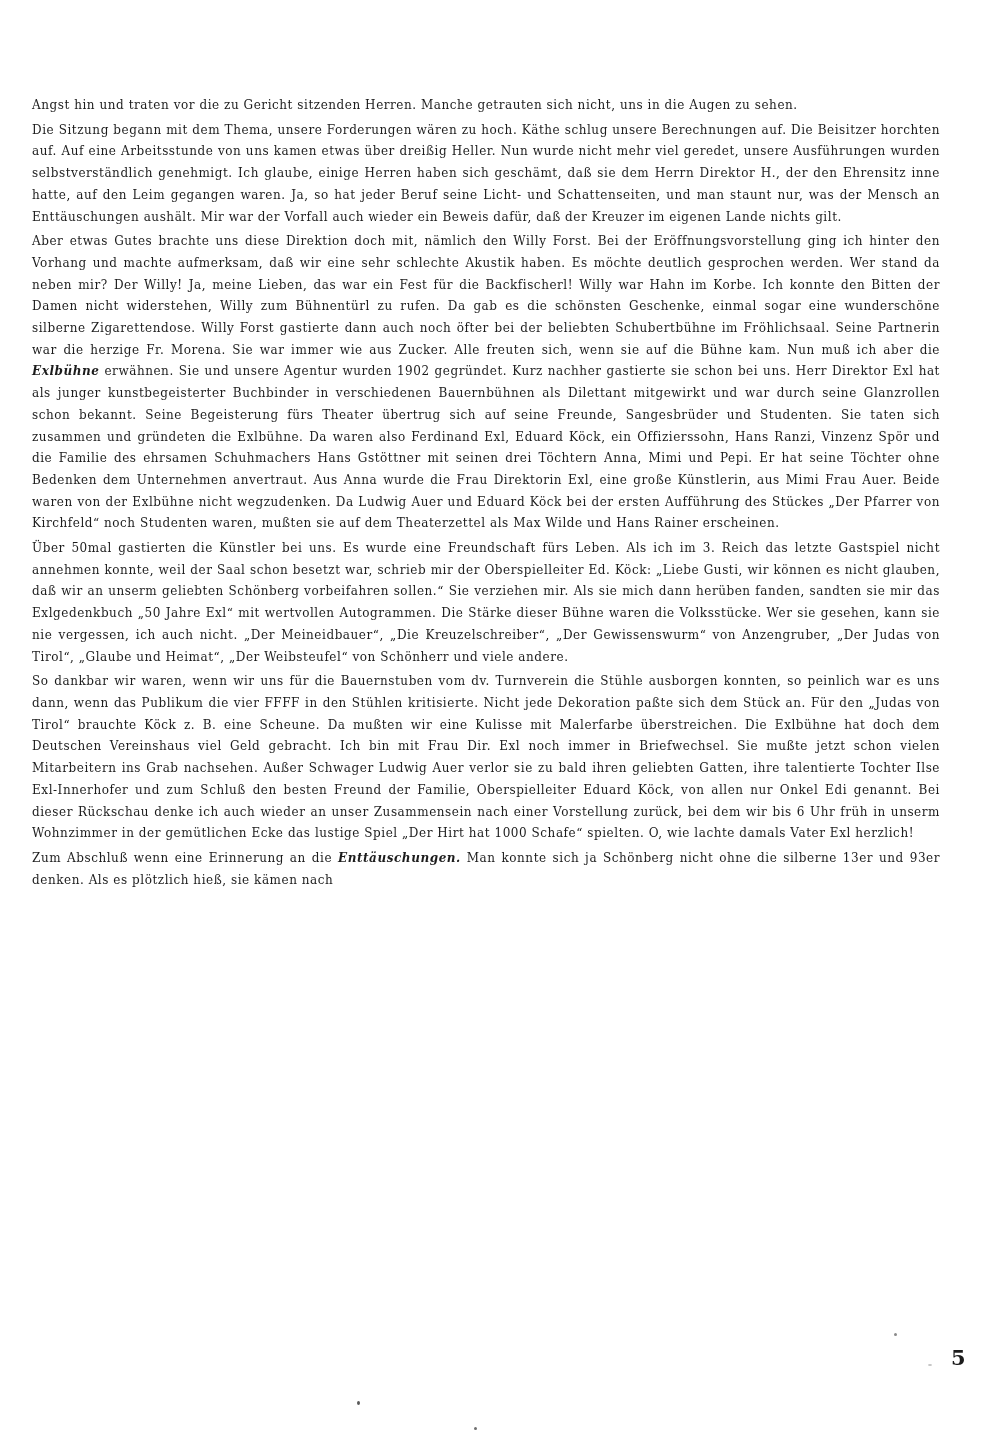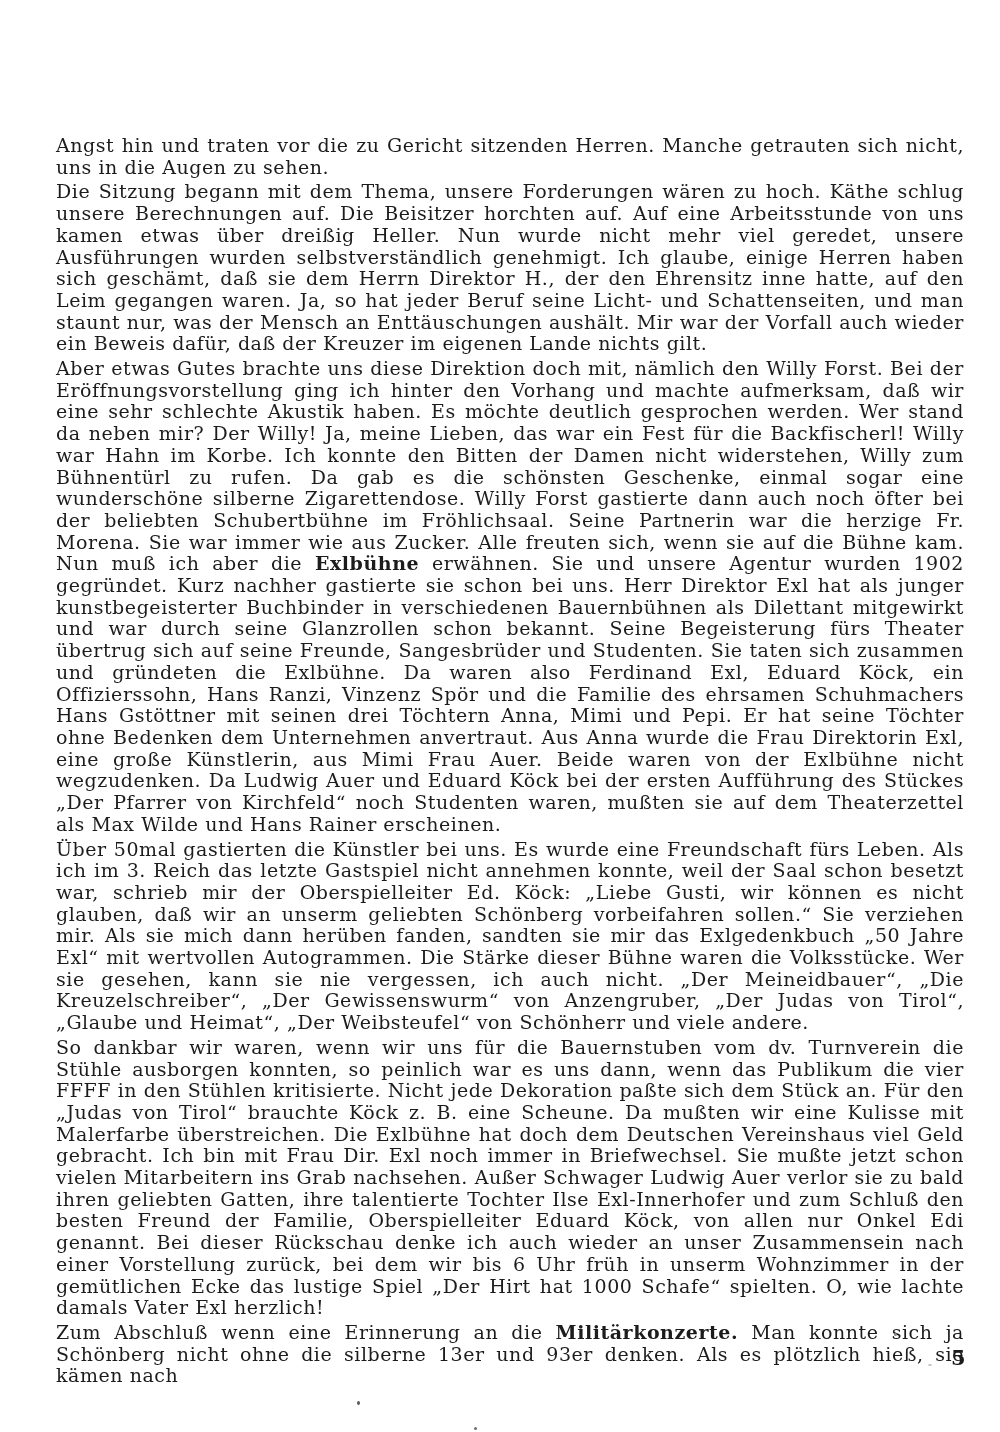--- a/index.html
+++ b/index.html
@@ -11,40 +11,40 @@
     position: relative;
     width: 1000px;
     height: 1432px;
     background: #ffffff;
     overflow: hidden;
     font-family: "DejaVu Serif", "Liberation Serif", serif;
     color: #1c1c1c;
   }
   .text-block {
     position: absolute;
-    left: 56px;
+    left: 32px;
     top: 95px;
     width: 908px;
-    font-size: 19px;
+    font-size: 12px;
     line-height: 21.7px;
     letter-spacing: 0.55px;
     text-align: justify;
     hyphens: auto;
-    margin-top: 40px;
     -webkit-hyphens: auto;
   }
   .text-block p {
     margin: 0;
     padding: 0;
   }
   .text-block p + p {
     margin-top: 3px;
   }
   .text-block .b {
     font-weight: bold;
+    font-style: italic;
   }
   .page-number {
     position: absolute;
     left: 951px;
     top: 1345px;
     width: 30px;
     font-size: 21px;
     font-weight: bold;
     color: #1c1c1c;
     text-align: left;
@@ -61,20 +61,20 @@
 </head>
 <body>
 
 <div class="page">
   <div class="text-block">
       <p><span>Angst hin und traten vor die zu Gericht sitzenden Herren. Manche getrauten sich nicht, uns in die Augen zu sehen.</span></p>
       <p><span>Die Sitzung begann mit dem Thema, unsere Forderungen wären zu hoch. Käthe schlug unsere Berechnungen auf. Die Beisitzer horchten auf. Auf eine Arbeitsstunde von uns kamen etwas über dreißig Heller. Nun wurde nicht mehr viel geredet, unsere Ausführungen wurden selbstverständlich genehmigt. Ich glaube, einige Herren haben sich geschämt, daß sie dem Herrn Direktor H., der den Ehrensitz inne hatte, auf den Leim gegangen waren. Ja, so hat jeder Beruf seine Licht- und Schattenseiten, und man staunt nur, was der Mensch an Enttäuschungen aushält. Mir war der Vorfall auch wieder ein Beweis dafür, daß der Kreuzer im eigenen Lande nichts gilt.</span></p>
       <p><span>Aber etwas Gutes brachte uns diese Direktion doch mit, nämlich den Willy Forst. Bei der Eröffnungsvorstellung ging ich hinter den Vorhang und machte aufmerksam, daß wir eine sehr schlechte Akustik haben. Es möchte deutlich gesprochen werden. Wer stand da neben mir? Der Willy! Ja, meine Lieben, das war ein Fest für die Backfischerl! Willy war Hahn im Korbe. Ich konnte den Bitten der Damen nicht widerstehen, Willy zum Bühnentürl zu rufen. Da gab es die schönsten Geschenke, einmal sogar eine wunderschöne silberne Zigarettendose. Willy Forst gastierte dann auch noch öfter bei der beliebten Schubertbühne im Fröhlichsaal. Seine Partnerin war die herzige Fr. Morena. Sie war immer wie aus Zucker. Alle freuten sich, wenn sie auf die Bühne kam. Nun muß ich aber die </span><span class="b">Exlbühne</span><span> erwähnen. Sie und unsere Agentur wurden 1902 gegründet. Kurz nachher gastierte sie schon bei uns. Herr Direktor Exl hat als junger kunstbegeisterter Buchbinder in verschiedenen Bauernbühnen als Dilettant mitgewirkt und war durch seine Glanzrollen schon bekannt. Seine Begeisterung fürs Theater übertrug sich auf seine Freunde, Sangesbrüder und Studenten. Sie taten sich zusammen und gründeten die Exlbühne. Da waren also Ferdinand Exl, Eduard Köck, ein Offizierssohn, Hans Ranzi, Vinzenz Spör und die Familie des ehrsamen Schuhmachers Hans Gstöttner mit seinen drei Töchtern Anna, Mimi und Pepi. Er hat seine Töchter ohne Bedenken dem Unternehmen anvertraut. Aus Anna wurde die Frau Direktorin Exl, eine große Künstlerin, aus Mimi Frau Auer. Beide waren von der Exlbühne nicht wegzudenken. Da Ludwig Auer und Eduard Köck bei der ersten Aufführung des Stückes „Der Pfarrer von Kirchfeld“ noch Studenten waren, mußten sie auf dem Theaterzettel als Max Wilde und Hans Rainer erscheinen.</span></p>
       <p><span>Über 50mal gastierten die Künstler bei uns. Es wurde eine Freundschaft fürs Leben. Als ich im 3. Reich das letzte Gastspiel nicht annehmen konnte, weil der Saal schon besetzt war, schrieb mir der Oberspielleiter Ed. Köck: „Liebe Gusti, wir können es nicht glauben, daß wir an unserm geliebten Schönberg vorbeifahren sollen.“ Sie verziehen mir. Als sie mich dann herüben fanden, sandten sie mir das Exlgedenkbuch „50 Jahre Exl“ mit wertvollen Autogrammen. Die Stärke dieser Bühne waren die Volksstücke. Wer sie gesehen, kann sie nie vergessen, ich auch nicht. „Der Meineidbauer“, „Die Kreuzelschreiber“, „Der Gewissenswurm“ von Anzengruber, „Der Judas von Tirol“, „Glaube und Heimat“, „Der Weibsteufel“ von Schönherr und viele andere.</span></p>
       <p><span>So dankbar wir waren, wenn wir uns für die Bauernstuben vom dv. Turnverein die Stühle ausborgen konnten, so peinlich war es uns dann, wenn das Publikum die vier FFFF in den Stühlen kritisierte. Nicht jede Dekoration paßte sich dem Stück an. Für den „Judas von Tirol“ brauchte Köck z. B. eine Scheune. Da mußten wir eine Kulisse mit Malerfarbe überstreichen. Die Exlbühne hat doch dem Deutschen Vereinshaus viel Geld gebracht. Ich bin mit Frau Dir. Exl noch immer in Briefwechsel. Sie mußte jetzt schon vielen Mitarbeitern ins Grab nachsehen. Außer Schwager Ludwig Auer verlor sie zu bald ihren geliebten Gatten, ihre talentierte Tochter Ilse Exl-Innerhofer und zum Schluß den besten Freund der Familie, Oberspielleiter Eduard Köck, von allen nur Onkel Edi genannt. Bei dieser Rückschau denke ich auch wieder an unser Zusammensein nach einer Vorstellung zurück, bei dem wir bis 6 Uhr früh in unserm Wohnzimmer in der gemütlichen Ecke das lustige Spiel „Der Hirt hat 1000 Schafe“ spielten. O, wie lachte damals Vater Exl herzlich!</span></p>
-      <p><span>Zum Abschluß wenn eine Erinnerung an die </span><span class="b">Militärkonzerte.</span><span> Man konnte sich ja Schönberg nicht ohne die silberne 13er und 93er denken. Als es plötzlich hieß, sie kämen nach</span></p>
+      <p><span>Zum Abschluß wenn eine Erinnerung an die </span><span class="b">Enttäuschungen.</span><span> Man konnte sich ja Schönberg nicht ohne die silberne 13er und 93er denken. Als es plötzlich hieß, sie kämen nach</span></p>
     </div>
   <div class="page-number">5</div>
   <div class="speck speck-1"></div>
   <div class="speck speck-2"></div>
   <div class="speck speck-3"></div>
   <div class="speck speck-4"></div>
 </div>
 
 </body></html>

